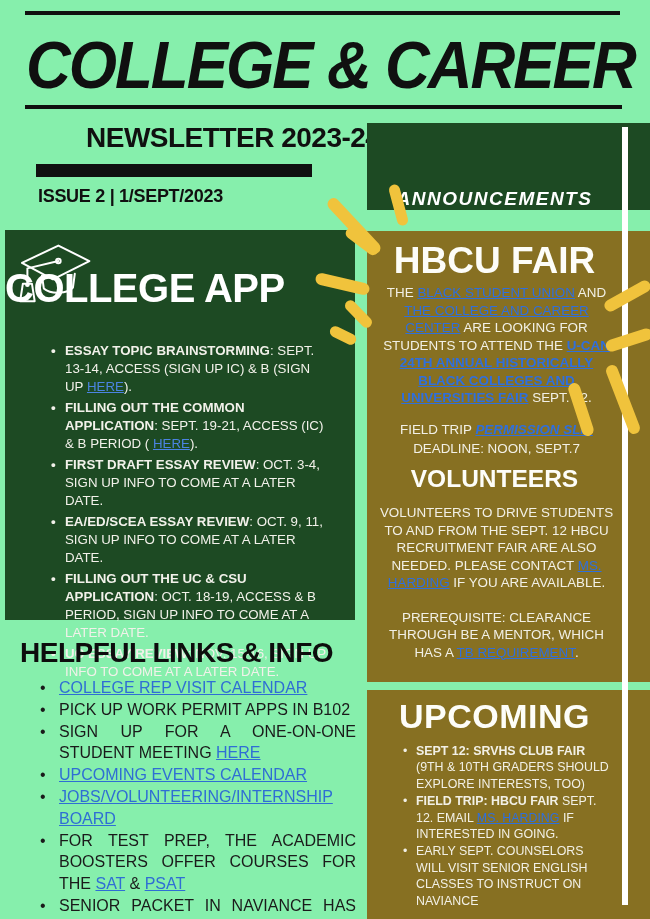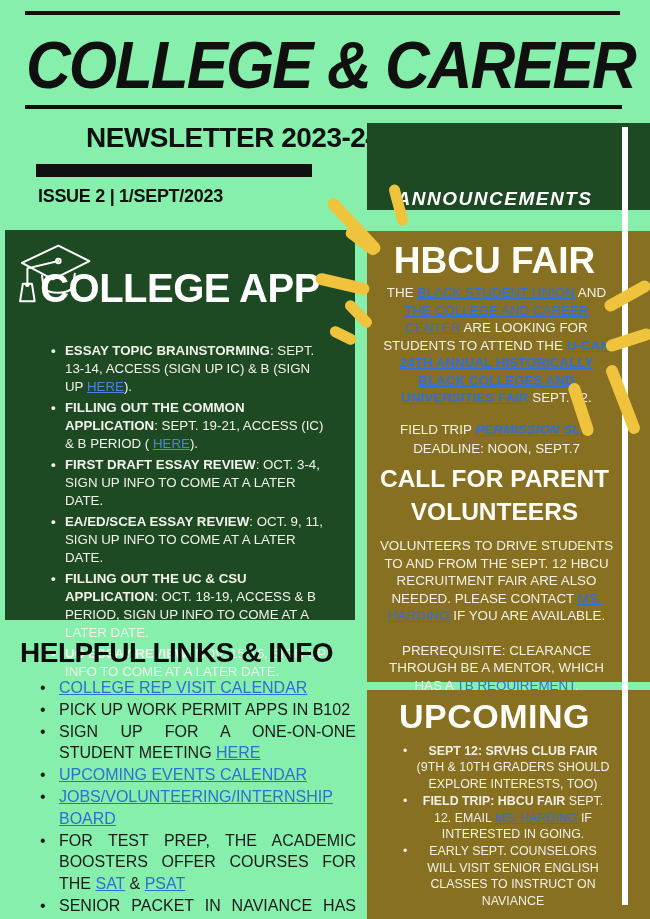--- a/index.html
+++ b/index.html
@@ -28,31 +28,31 @@
   .hbcu-box{top:231px;height:225px;}
   .hbcu-title{margin:9px 0 2px;font-size:37px;text-align:center;letter-spacing:0;}
   .body-sm{font-size:13.4px;line-height:17.5px;text-align:center;margin:2px 12px 0 16px;}
   .mt14{margin-top:14px;}
   .vol-box{top:455px;height:227px;}
   .vol-title{margin:7px 0 0;font-size:24.5px;line-height:33px;text-align:center;}
   .vol-body1{margin:9px 8px 0 12px;}
   .vol-body2{margin:17px 8px 0 12px;}
   .up-box{top:690px;height:229px;}
   .up-title{margin:7px 0 3px;font-size:34px;text-align:center;letter-spacing:0.5px;}
-  .up-list{margin:7px 0 0;padding:0 12px 0 36px;list-style:none;font-size:12.4px;line-height:16.4px;text-align:center;}
+  .up-list{margin:7px 0 0;padding:0 12px 0 36px;list-style:none;font-size:12.4px;line-height:16.4px;}
   .up-list li{position:relative;padding-left:13px;margin-bottom:1px;}
   .up-list li::before{content:"\2022";position:absolute;left:0;top:0;}
   .vline{position:absolute;left:622px;top:127px;width:6px;height:778px;background:#ffffff;z-index:5;}
 
   
   .workshops-box{position:absolute;left:5px;top:230px;width:350px;height:390px;
                  background:var(--green,#1d4a23);color:#f2f1ea;
                  --linkc:var(--link-on-green,#4b84e2);}
   .cap-icon{position:absolute;left:6px;top:3px;}
-  .ws-title{margin:30px 0 0;text-align:center;font-size:40px;line-height:57px;color:#ffffff;
+  .ws-title{margin:30px 0 0;font-size:40px;line-height:57px;color:#ffffff;
             font-weight:bold;letter-spacing:-0.5px;}
   .ws-list{margin:25px 0 0;padding:0 26px 0 46px;list-style:none;font-size:13.3px;line-height:18px;}
   .ws-list li{position:relative;padding-left:14px;margin-bottom:3px;}
   .ws-list li::before{content:"\2022";position:absolute;left:0;top:0;font-weight:bold;}
 
   
   .helpful-title{position:absolute;left:20px;top:637px;margin:0;font-size:28px;font-weight:bold;
                  letter-spacing:-0.5px;color:#0d0d0d;}
   .helpful-list{position:absolute;left:40px;top:677px;width:316px;margin:0;padding:0;list-style:none;
                 font-size:16px;line-height:21.8px;color:#1a1a1a;}
@@ -96,21 +96,20 @@
 
   <section class="box hbcu-box">
     <h2 class="hbcu-title">HBCU FAIR</h2>
     <p class="body-sm"><span>THE </span><a class="lk">BLACK STUDENT UNION</a><span> AND </span><a class="lk">THE COLLEGE AND CAREER CENTER</a><span> ARE LOOKING FOR STUDENTS TO ATTEND THE  </span><a class="lk b">U-CAN 24TH ANNUAL HISTORICALLY BLACK COLLEGES AND UNIVERSITIES FAIR</a><span> SEPT. 12.</span></p>
     <p class="body-sm mt14"><span>FIELD TRIP </span><a class="lk b i">PERMISSION SLIP</a></p>
     <p class="body-sm">DEADLINE: NOON, SEPT.7</p>
   </section>
 
   <section class="box vol-box">
     <h2 class="vol-title">
-      <div>CALL FOR PARENT</div>
       <div>VOLUNTEERS</div>
     </h2>
     <p class="body-sm vol-body1"><span>VOLUNTEERS TO DRIVE STUDENTS TO AND FROM THE SEPT. 12 HBCU RECRUITMENT FAIR  ARE ALSO NEEDED. PLEASE CONTACT </span><a class="lk">MS. HARDING</a><span> IF YOU ARE AVAILABLE.</span></p>
     <p class="body-sm vol-body2"><span>PREREQUISITE: CLEARANCE THROUGH BE A MENTOR, WHICH HAS A </span><a class="lk">TB REQUIREMENT</a><span>.</span></p>
   </section>
 
   <section class="box up-box">
     <h2 class="up-title">UPCOMING</h2>
     <ul class="up-list">
       <li><span class="b">SEPT 12: SRVHS CLUB FAIR</span><span> (9TH &amp; 10TH GRADERS SHOULD EXPLORE INTERESTS, TOO)</span></li>

